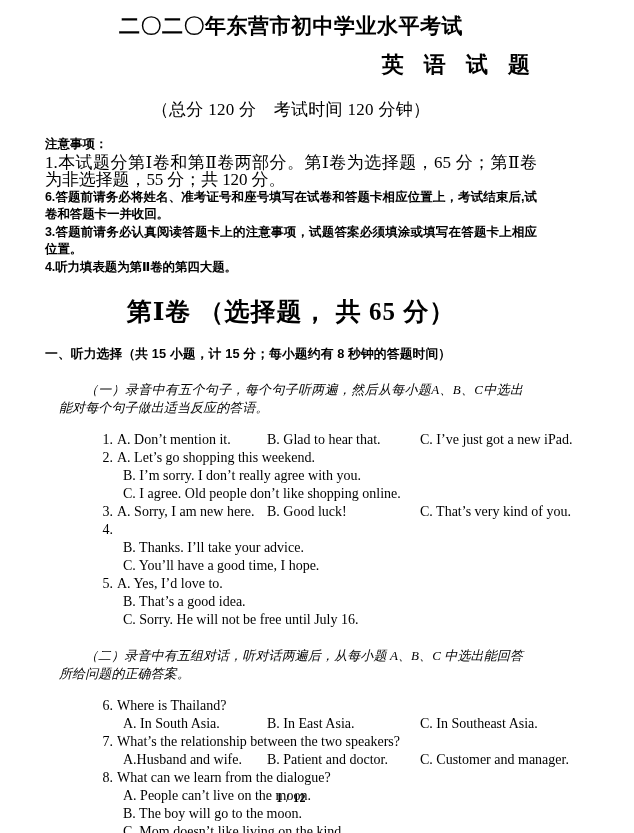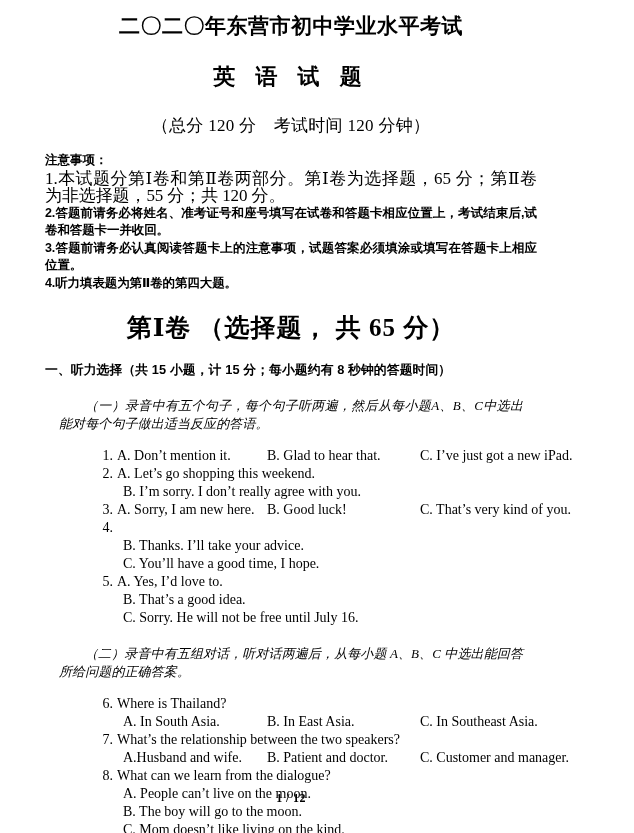--- a/index.html
+++ b/index.html
@@ -29,26 +29,26 @@
     font-family: "Liberation Serif", "DejaVu Serif", serif;
     font-weight: bold;
     font-size: 21px;
     letter-spacing: 0.5px;
     margin: 0;
     padding-top: 13px;
     line-height: 27px;
     white-space: nowrap;
   }
   .title-sub {
-    text-align: center;
+    text-align: right;
     font-family: "Liberation Sans", "DejaVu Sans", sans-serif;
     font-weight: bold;
     font-size: 22px;
     letter-spacing: 7px;
-    margin: 12px;
+    margin: 0;
     padding-top: 11px;
     line-height: 28px;
   }
   .title-score {
     text-align: center;
     font-family: "Liberation Serif", "DejaVu Serif", serif;
     font-size: 17px;
     margin: 8px;
     padding-top: 11px;
     line-height: 24px;
@@ -165,21 +165,21 @@
 
 <div class="page">
 
   <h1 class="title-main">二〇二〇年东营市初中学业水平考试</h1>
   <h2 class="title-sub">英 语 试 题</h2>
   <p class="title-score">（总分 120 分　考试时间 120 分钟）</p>
 
   <div class="notice">
     <p class="notice-head">注意事项：</p>
     <p class="notice-line serif">1.本试题分第Ⅰ卷和第Ⅱ卷两部分。第Ⅰ卷为选择题，65 分；第Ⅱ卷为非选择题，55 分；共 120 分。</p>
-    <p class="notice-line heiti">2.答题前请务必将姓名、准考证号和座号填写在试卷和答题卡相应位置上，考试结束后,试卷和答题卡一并收回。</p>
+    <p class="notice-line heiti">6.答题前请务必将姓名、准考证号和座号填写在试卷和答题卡相应位置上，考试结束后,试卷和答题卡一并收回。</p>
     <p class="notice-line heiti">3.答题前请务必认真阅读答题卡上的注意事项，试题答案必须填涂或填写在答题卡上相应位置。</p>
     <p class="notice-line heiti">4.听力填表题为第Ⅱ卷的第四大题。</p>
   </div>
 
   <h2 class="vol-heading">第Ⅰ卷 （选择题， 共 65 分）</h2>
 
   <h3 class="sec-heading">一、听力选择（共 15 小题，计 15 分；每小题约有 8 秒钟的答题时间）</h3>
 
   <p class="directions">（一）录音中有五个句子，每个句子听两遍，然后从每小题A、B、C中选出能对每个句子做出适当反应的答语。</p>
 
@@ -192,20 +192,23 @@
       <span class="opt-c">C. I’ve just got a new iPad.</span>
     </div>
 
     <div class="q-row">
       <span class="q-num">2.</span>
       <span class="opt-a">A. Let’s go shopping this weekend.</span>
     </div>
     <div class="q-row">
       <span class="opt-stack">B. I’m sorry. I don’t really agree with you.</span>
     </div>
+    <div class="q-row">
+      <span class="opt-stack">C. I agree. Old people don’t like shopping online.</span>
+    </div>
 
     <div class="q-row">
       <span class="q-num">3.</span>
       <span class="opt-a">A. Sorry, I am new here.</span>
       <span class="opt-b">B. Good luck!</span>
       <span class="opt-c">C. That’s very kind of you.</span>
     </div>
 
     <div class="q-row">
       <span class="q-num">4.</span>

